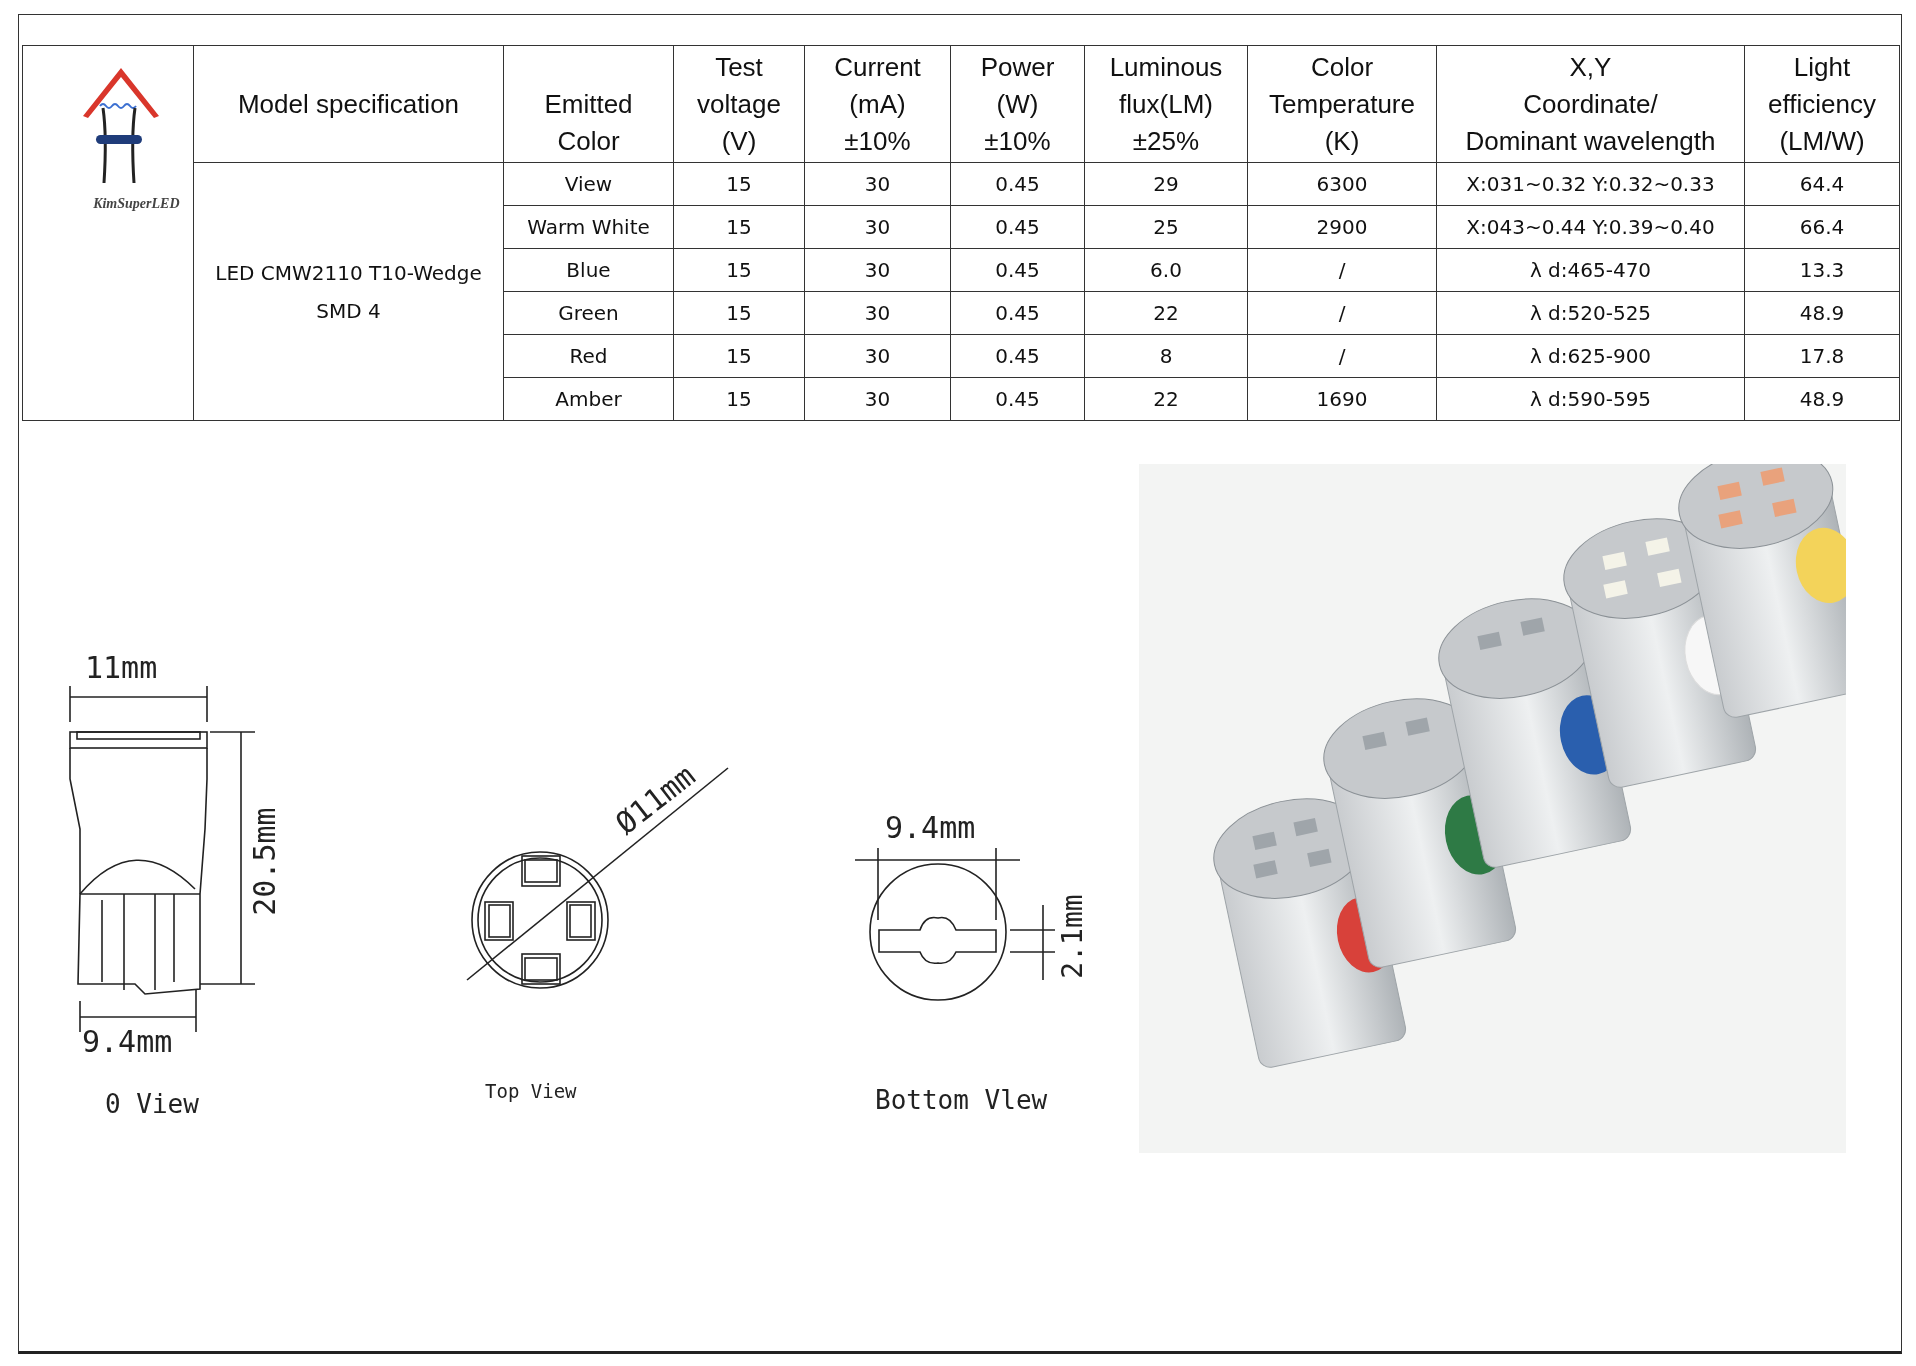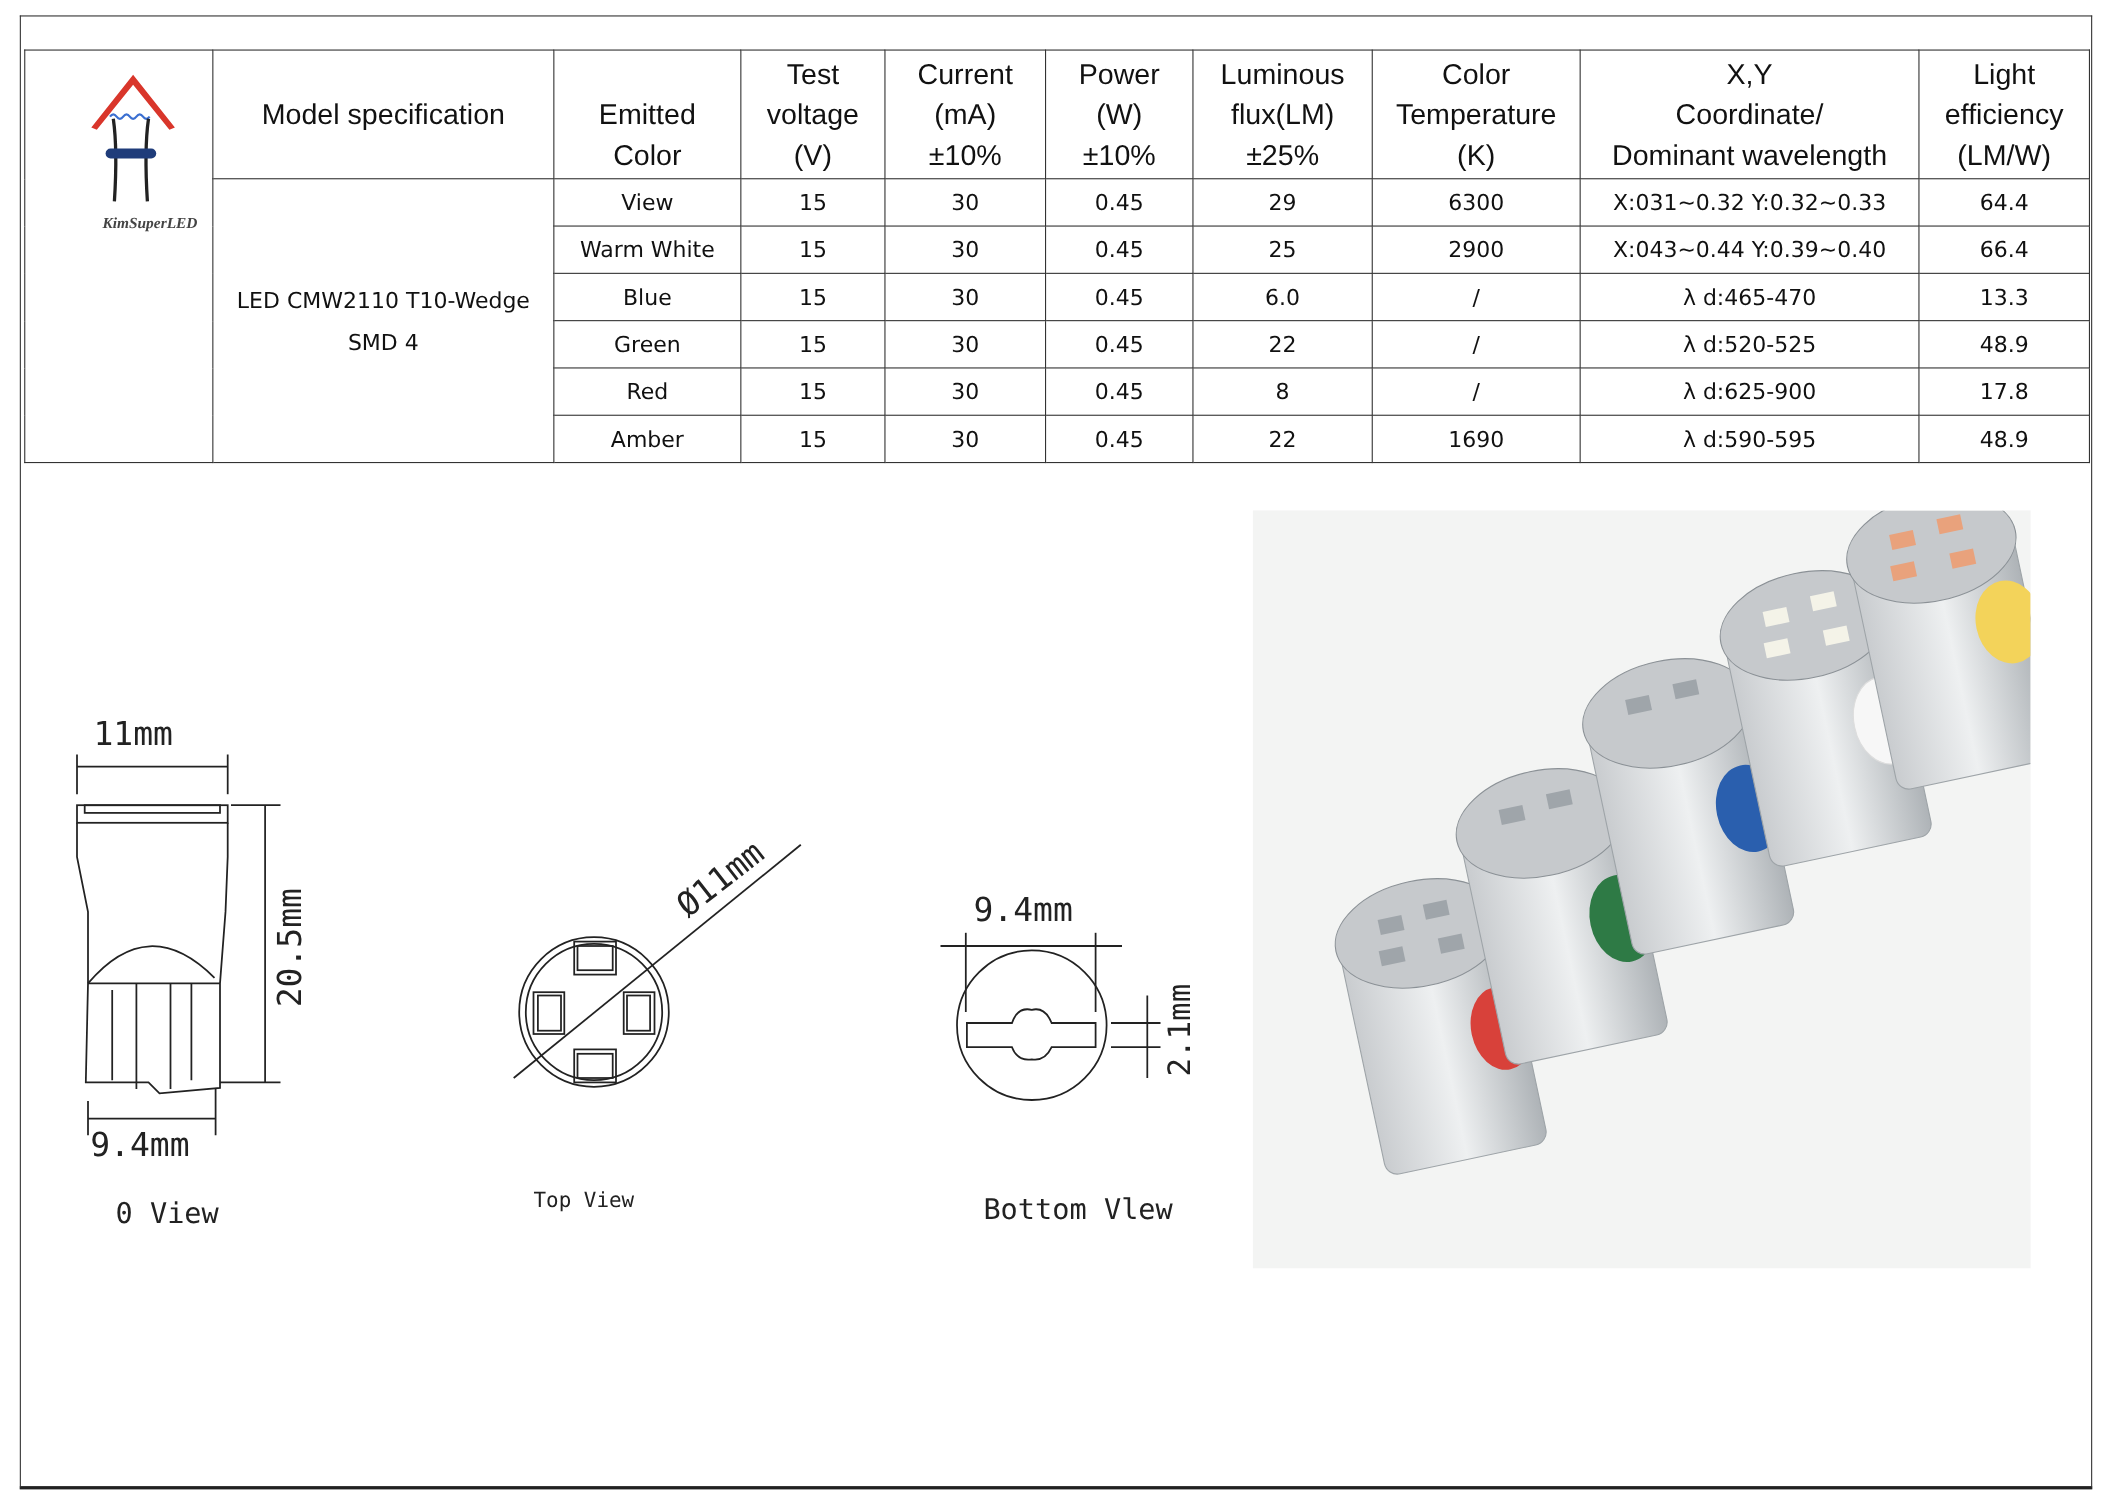--- a/index.html
+++ b/index.html
@@ -217,21 +217,21 @@
         <line x1="146" y1="48" x2="146" y2="120"></line>
       <line x1="5" y1="60" x2="170" y2="60"></line>
       <path d="M29,130 L70,130 Q75,115 88,118 Q100,115 106,130 L146,130 L146,152 L106,152 Q100,165 88,163 Q75,165 70,152 L29,152 Z"></path>
       <line x1="160" y1="130" x2="205" y2="130"></line>
         <line x1="160" y1="152" x2="205" y2="152"></line>
       <line x1="193" y1="105" x2="193" y2="180"></line>
     </g>
   </svg>
   <div class="dlabel" style="left:35px;top:10px;font-size:30px;">9.4mm</div>
   <div class="dlabel" style="left:180px;top:120px;font-size:28px;transform:rotate(-90deg);">2.1mm</div>
-  <div class="dlabel" style="left:25px;top:285px;font-size:26px;margin-left:19px;">Bottom Vlew</div>
+  <div class="dlabel" style="left:25px;top:285px;font-size:26px;">Bottom Vlew</div>
 </div>
 
 <div class="photo">
   <svg width="707" height="689" viewBox="0 0 707 689">
     <defs>
       <linearGradient id="glass" x1="0" y1="0" x2="1" y2="0">
         <stop offset="0" stop-color="#c9cccf"></stop>
           <stop offset="0.5" stop-color="#eef0f1"></stop>
           <stop offset="1" stop-color="#aeb3b7"></stop>
       </linearGradient>

